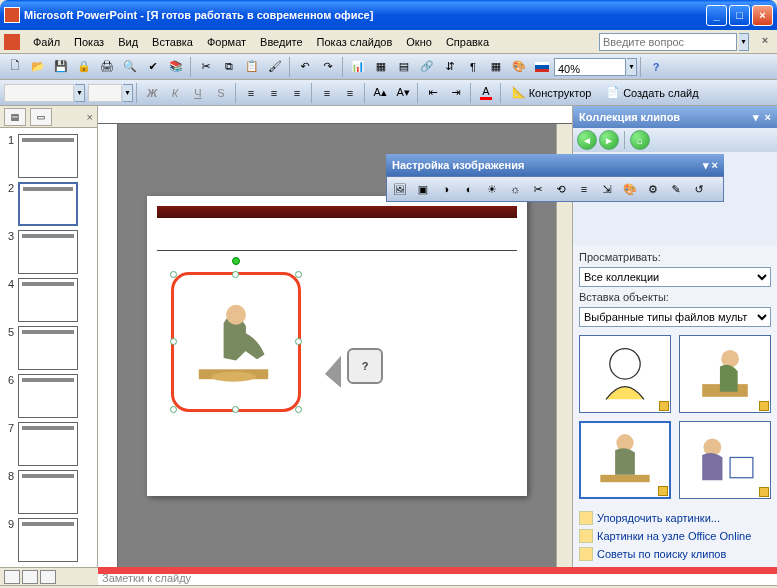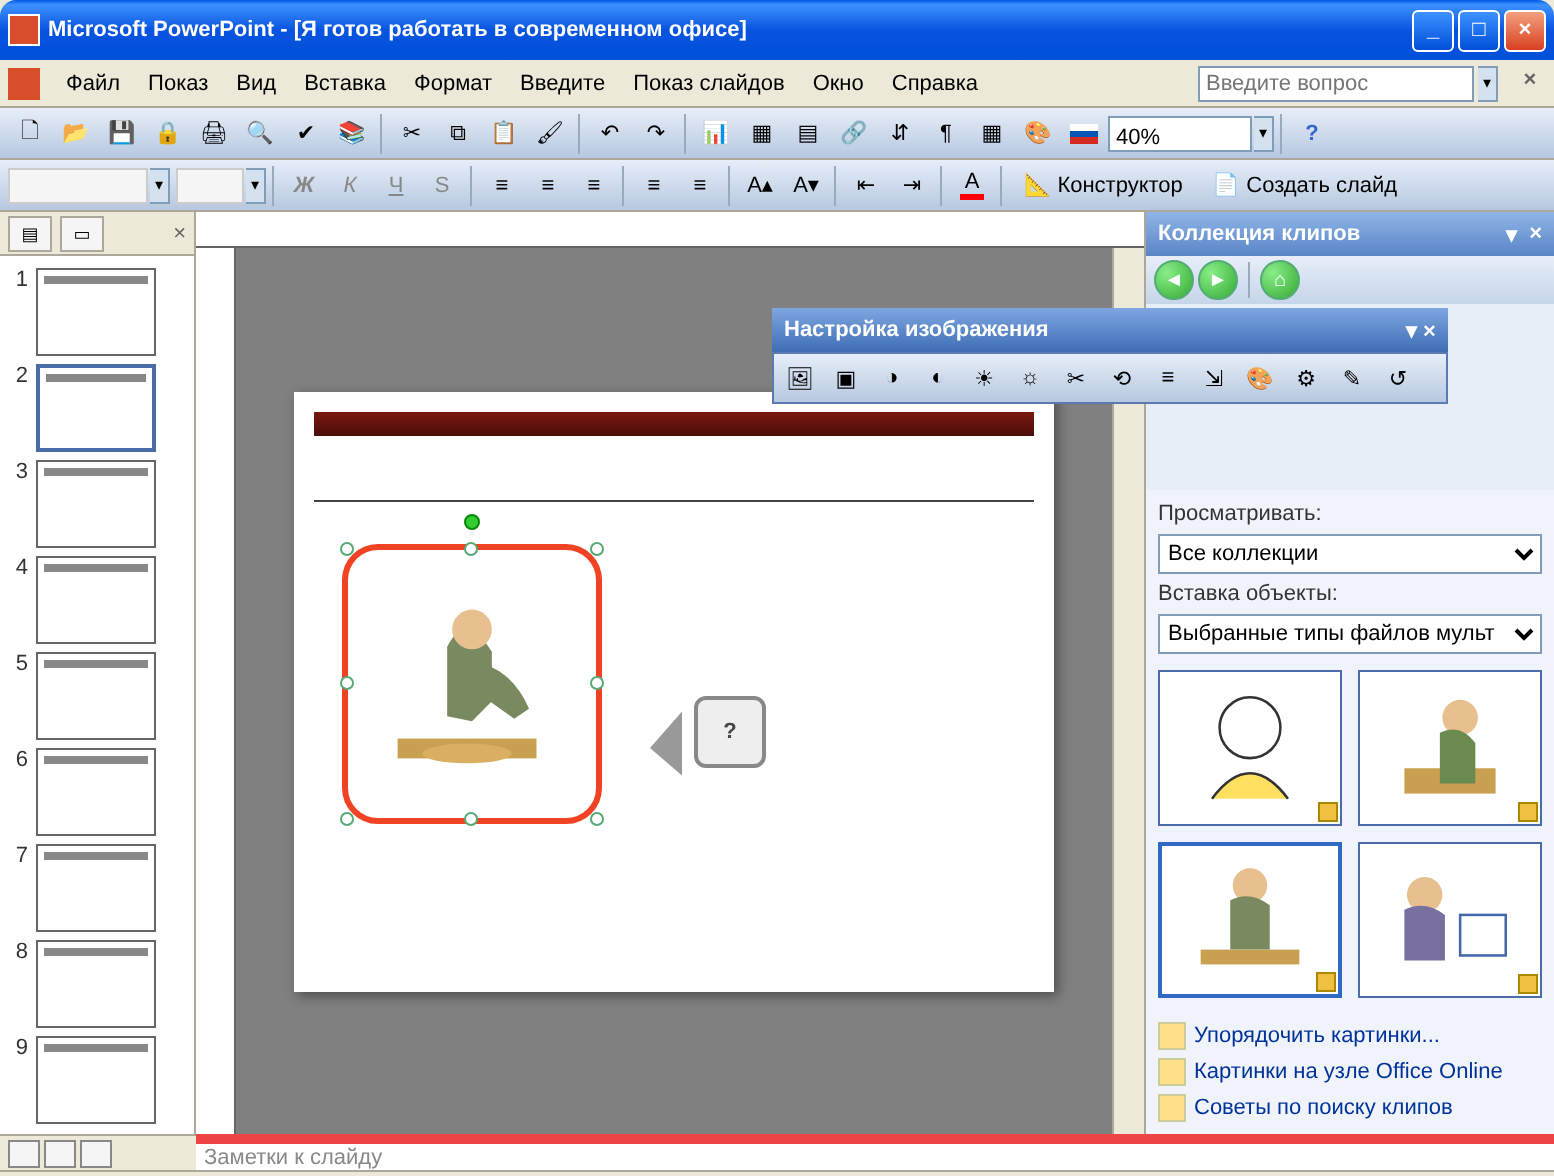--- a/index.html
+++ b/index.html
@@ -68,21 +68,21 @@
 .sidepanel label { color: #333; }
 .sidepanel select { width: 100%; height: 20px; border: 1px solid #7f9db9; background: #fff; }
 .sidepanel .clips { display: grid; grid-template-columns: 1fr 1fr; gap: 8px; margin-top: 4px; }
 .sidepanel .clip { height: 78px; border: 1px solid #4a6da8; background: #fff; position: relative; cursor: pointer; }
 .sidepanel .clip.sel { border: 2px solid #316ac5; }
 .sidepanel .clip .corner { position:absolute; bottom:1px; right:1px; width:10px; height:10px; background:#f0c040; border:1px solid #a80; }
 .sidepanel .links { margin-top: auto; display: flex; flex-direction: column; gap: 4px; padding-top: 8px; justify-content: space-between; }
 .sidepanel .link { color: #003399; cursor: pointer; display: flex; align-items: center; gap: 4px; }
 .sidepanel .link .li { width: 14px; height: 14px; background: #ffe08a; border: 1px solid #cc9; }
 
-.notes { height: 18px; background: #fff; border-top: 5px solid #ef4444; padding: 1px 4px; color: #888; display: flex; align-items: flex-start; }
+.notes { height: 18px; background: #fff; border-top: 7px solid #ef4444; padding: 1px 4px; color: #888; display: flex; align-items: flex-end; }
 .viewbtns { width: 98px; height: 18px; background: #ece9d8; border-top: 1px solid #aca899; display: flex; align-items: center; gap: 2px; padding: 0 4px; }
 .viewbtns span { width: 16px; height: 14px; border: 1px solid #888; background: #f5f5f5; cursor: pointer; }
 .bottomrow { display: flex; }
 
 .statusbar { height: 20px; background: #ece9d8; border-top: 1px solid #aca899; display: flex; align-items: center; padding: 0 10px; gap: 40px; color: #333; }
 
 
 .scrollv { width: 16px; background: #ece9d8; border-left: 1px solid #aca899; }
 </style>
 </head>

